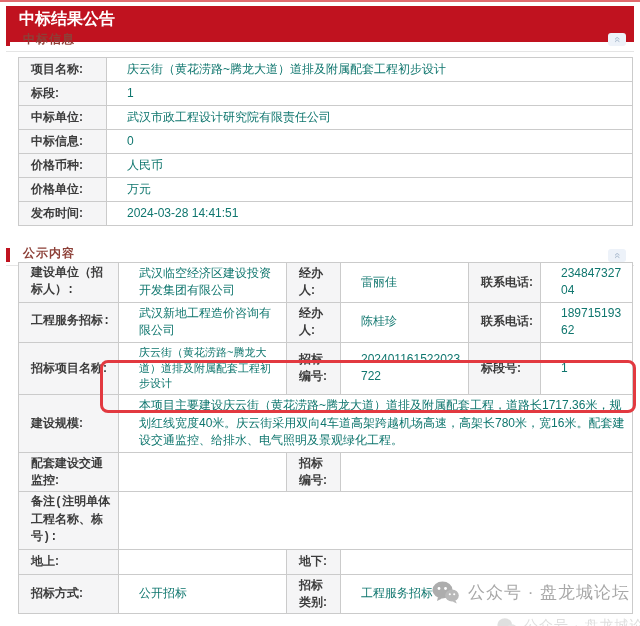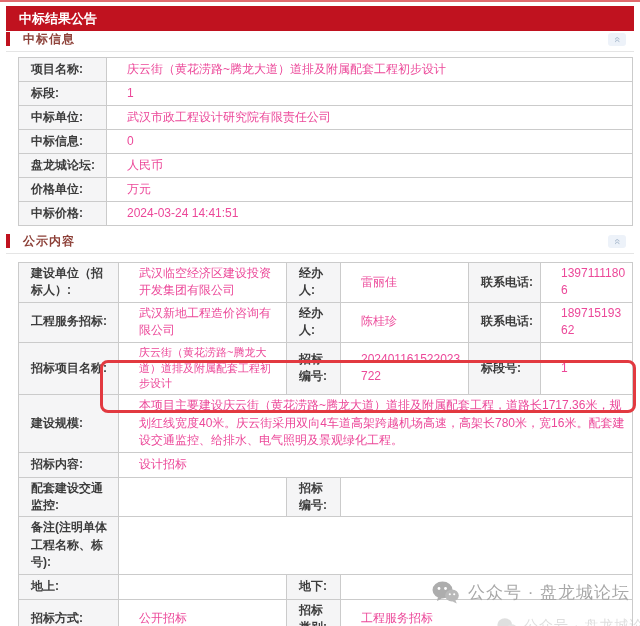--- a/index.html
+++ b/index.html
@@ -2,22 +2,22 @@
 <html><head>
 <meta charset="utf-8">
 <style>
   html,body{margin:0;padding:0;background:#fff;}
   .page{
     position:relative;width:640px;height:626px;overflow:hidden;background:#fff;
     font-family:"Liberation Sans","DejaVu Sans",sans-serif;color:#3d3d3d;
   }
   .topline{position:absolute;top:0;left:0;width:640px;height:2px;background:#e06a6e;}
   .banner{
-    position:absolute;top:6px;left:6px;width:628px;height:25px;background:#c0121f;
-    color:#ffffff;font-size:13px;font-weight:bold;line-height:25px;
+    position:absolute;top:6px;left:6px;width:628px;height:36px;background:#c0121f;
+    color:#ffffff;font-size:16px;font-weight:bold;line-height:25px;
     padding-left:13px;box-sizing:border-box;
   }
   .sec{
     position:absolute;left:6px;width:628px;height:18px;
     display:flex;align-items:center;border-bottom:1px solid #e5e5e5;padding-bottom:3px;
   }
   .sec-bar{width:4px;height:14px;background:#c0121f;margin-right:13px;}
   .sec-title{font-size:12px;font-weight:bold;color:#8d4038;letter-spacing:1px;}
   .collapse-btn{
     margin-left:auto;margin-right:8px;width:18px;height:13px;background:#edf2f9;
@@ -25,24 +25,24 @@
   }
   .collapse-btn span{display:inline-block;transform:rotate(90deg);font-size:11px;line-height:1;}
   table{border-collapse:collapse;table-layout:fixed;}
   .tbl{position:absolute;left:18px;width:614px;background:#fff;}
   .tbl td{
     border:1px solid #cbcbcb;font-size:12px;vertical-align:middle;
     padding:2px 6px 2px 20px;box-sizing:border-box;line-height:1.45;
     overflow:hidden;word-break:break-all;margin-top:24px;
   }
   .tbl td.lbl{background:#f5f5f6;font-weight:bold;color:#3c3c3c;padding-left:12px;}
-  .tbl td.val{color:#ec4899;}
+  .tbl td.val{color:#0f766e;}
   #bid-table td{height:24px;}
   .h25{height:25px;} .h27{height:27px;} .h28{height:28px;}
-  .h34{height:34px;} .h35{height:35px;} .h43{height:43px;}
+  .h34{height:34px;} .h35{height:35px;font-family:Liberation Mono, monospace;} .h43{height:43px;}
   .scale-text{font-size:11px;line-height:1.55;padding-top:3px;}
   .highlight-box{
     position:absolute;left:100px;top:360px;width:530px;height:47px;
     border:3px solid #e23940;border-radius:8px;pointer-events:none;z-index:5;
   }
   .watermark{
     position:absolute;left:432px;top:581px;display:flex;align-items:center;gap:9px;
     color:#a8a8a8;font-size:17px;letter-spacing:1px;z-index:6;white-space:nowrap;
   }
   .watermark-partial{
@@ -84,35 +84,35 @@
         </tr>
     <tr>
           <td class="lbl">中标单位:</td>
           <td class="val">武汉市政工程设计研究院有限责任公司</td>
         </tr>
     <tr>
           <td class="lbl">中标信息:</td>
           <td class="val">0</td>
         </tr>
     <tr>
-          <td class="lbl">盘龙城论坛:</td>
+          <td class="lbl">价格币种:</td>
           <td class="val">人民币</td>
         </tr>
     <tr>
           <td class="lbl">价格单位:</td>
           <td class="val">万元</td>
         </tr>
     <tr>
-          <td class="lbl">中标价格:</td>
-          <td class="val">2024-03-24 14:41:51</td>
+          <td class="lbl">发布时间:</td>
+          <td class="val">2024-03-28 14:41:51</td>
         </tr>
   </tbody>
     </table>
 
-  <div class="sec" style="top:232px;">
+  <div class="sec" style="top:244px;align-items:flex-end;">
     <div class="sec-bar"></div>
     <div class="sec-title">公示内容</div>
     <div class="collapse-btn">
       <span>«</span>
     </div>
   </div>
 
   <table class="tbl" id="notice-table" style="top:262px;">
     <colgroup>
       <col style="width:100px;">
@@ -122,45 +122,41 @@
         <col style="width:72px;">
         <col style="width:92px;">
     </colgroup>
     <tbody>
         <tr>
       <td class="lbl h35">建设单位（招标人）:</td>
       <td class="val">武汉临空经济区建设投资开发集团有限公司</td>
       <td class="lbl">经办人:</td>
       <td class="val">雷丽佳</td>
       <td class="lbl">联系电话:</td>
-      <td class="val">13971111806</td>
+      <td class="val">23484732704</td>
     </tr>
     <tr>
       <td class="lbl h35">工程服务招标:</td>
       <td class="val">武汉新地工程造价咨询有限公司</td>
       <td class="lbl">经办人:</td>
       <td class="val">陈桂珍</td>
       <td class="lbl">联系电话:</td>
       <td class="val">18971519362</td>
     </tr>
     <tr>
       <td class="lbl h27">招标项目名称:</td>
       <td class="val" style="font-size:11px;">庆云街（黄花涝路~腾龙大道）道排及附属配套工程初步设计</td>
       <td class="lbl">招标编号:</td>
       <td class="val">202401161522023722</td>
       <td class="lbl">标段号:</td>
       <td class="val">1</td>
     </tr>
     <tr>
       <td class="lbl h43">建设规模:</td>
       <td class="val scale-text" colspan="5">本项目主要建设庆云街（黄花涝路~腾龙大道）道排及附属配套工程，道路长1717.36米，规划红线宽度40米。庆云街采用双向4车道高架跨越机场高速，高架长780米，宽16米。配套建设交通监控、给排水、电气照明及景观绿化工程。</td>
-    </tr>
-    <tr>
-      <td class="lbl h25">招标内容:</td>
-      <td class="val" colspan="5">设计招标</td>
     </tr>
     <tr>
       <td class="lbl h34">配套建设交通监控:</td>
       <td class="val"></td>
       <td class="lbl">招标编号:</td>
       <td class="val" colspan="3"></td>
     </tr>
     <tr>
       <td class="lbl h35">备注(注明单体工程名称、栋号):</td>
       <td class="val" colspan="5"></td>

